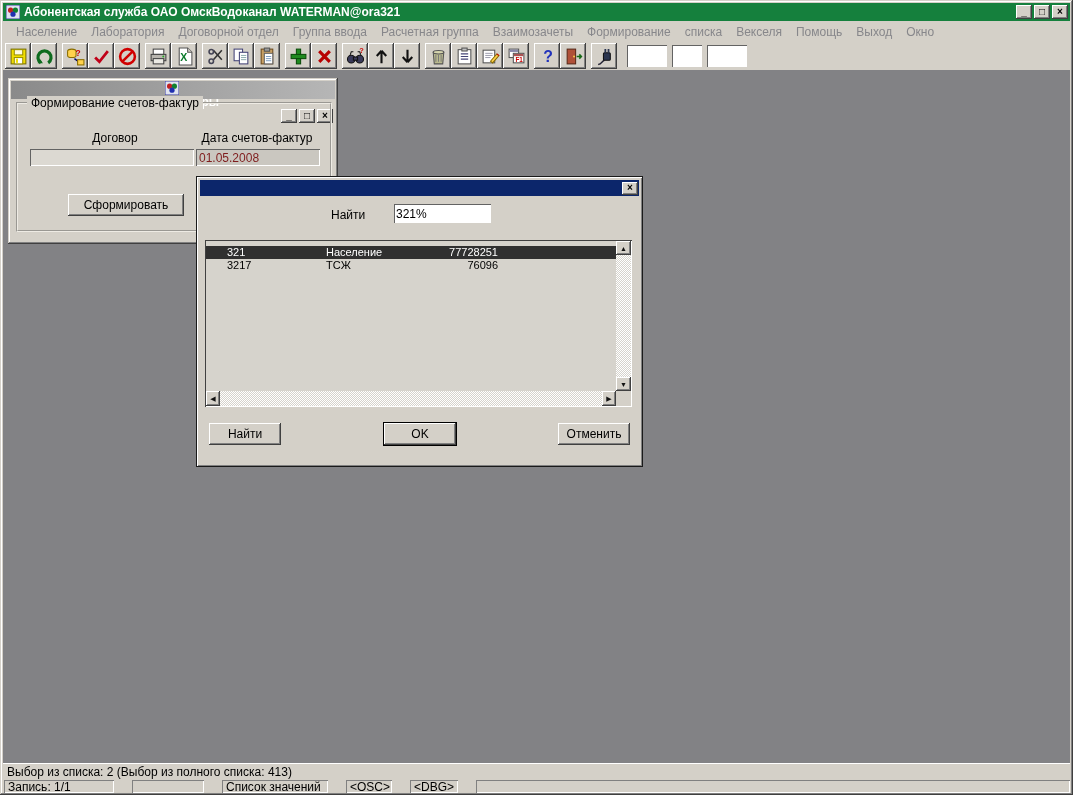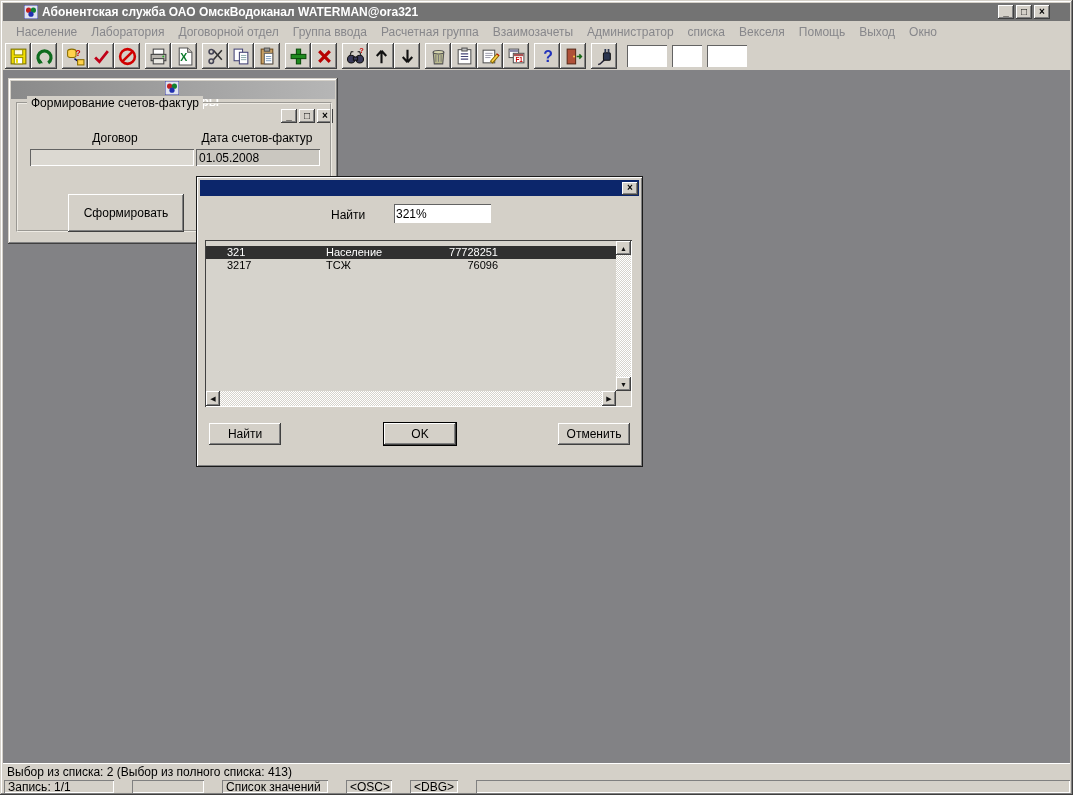--- a/index.html
+++ b/index.html
@@ -1,22 +1,22 @@
 <!DOCTYPE html>
 <html><head>
 <meta charset="utf-8">
 <style>
   html,body{margin:0;padding:0;background:#555;}
   .app{position:relative;width:1073px;height:795px;background:#d4d0c8;overflow:hidden;
        font-family:"Liberation Sans",sans-serif;
        box-shadow:inset -1px -1px 0 #404040, inset 1px 1px 0 #d4d0c8, inset -2px -2px 0 #808080, inset 2px 2px 0 #fff;}
 
   
-  .titlebar{position:absolute;top:3px;left:3px;right:3px;height:18px;background:#737373;
-            display:flex;align-items:center;padding:0 20px;color:#fff;font-weight:bold;font-size:12px;}
+  .titlebar{position:absolute;top:3px;left:3px;right:3px;height:18px;background:#15803d;
+            display:flex;align-items:center;padding:0 2px;color:#fff;font-weight:bold;font-size:12px;}
   .ticon{width:14px;height:14px;margin:0 4px 0 1px;display:inline-flex;flex:none;}
   .ticon svg{width:14px;height:14px;}
   .tctrls{margin-left:auto;display:flex;gap:2px;}
   .wbtn{width:16px;height:14px;background:#d4d0c8;color:#000;font-size:10px;font-weight:bold;
         display:flex;align-items:center;justify-content:center;line-height:1;cursor:default;
         box-shadow:inset -1px -1px 0 #404040, inset 1px 1px 0 #fff, inset -2px -2px 0 #808080;}
 
   
   .menubar{position:absolute;top:22px;left:3px;right:3px;height:19px;display:flex;align-items:center;
            padding-left:6px;font-size:12px;color:#87878b;background:#d4d0c8;}
@@ -42,24 +42,24 @@
   .invtitle{position:absolute;top:3px;left:3px;right:3px;height:18px;
             background:linear-gradient(90deg,#8a8a8a,#b6b6b6);display:flex;align-items:center;
             color:#fff;font-size:12px;font-weight:bold;padding:0 2px;flex-direction:column;}
   .groupbox{position:absolute;left:8px;top:24px;width:312px;height:126px;border:2px groove #eeebe4;}
   .legend{position:absolute;top:-8px;left:9px;background:#d4d0c8;padding:0 4px;font-size:12px;color:#000;}
   .lbl{position:absolute;top:27px;font-size:12px;color:#000;}
   .lbl-contract{left:44px;width:106px;text-align:center;}
   .lbl-date{left:178px;width:122px;text-align:center;}
   .fld{position:absolute;top:45px;height:17px;border:none;font-size:12px;padding:0 3px;font-family:inherit;}
   .fld-contract{left:12px;width:158px;background:#dcd9d2;box-shadow:inset 1px 1px 0 #636363, inset -1px -1px 0 #fff;}
-  .fld-date{left:178px;width:118px;background:#cac7c0;color:#000000;box-shadow:inset 1px 1px 0 #636363, inset -1px -1px 0 #fff;}
+  .fld-date{left:178px;width:118px;background:#cac7c0;color:#7f1d1d;box-shadow:inset 1px 1px 0 #636363, inset -1px -1px 0 #fff;}
   .btn{background:#d4d0c8;font-family:inherit;font-size:12px;color:#000;border:none;
        box-shadow:inset -1px -1px 0 #404040, inset 1px 1px 0 #fff, inset -2px -2px 0 #808080;}
-  .btn-generate{position:absolute;left:50px;top:90px;width:116px;height:38px;}
+  .btn-generate{position:absolute;left:50px;top:90px;width:116px;height:22px;}
 
   
   .lov{position:absolute;left:193px;top:106px;width:445px;height:289px;background:#d4d0c8;
        border:1px solid #1a1a1a;box-shadow:inset 1px 1px 0 #fff, inset -1px -1px 0 #808080;}
   .lovtitle{position:absolute;top:3px;left:3px;right:3px;height:16px;background:#0c266b;
             display:flex;align-items:center;color:#fff;font-size:11px;font-weight:bold;padding:0 1px;}
   .lovtitle .wbtn{margin-left:auto;width:16px;height:13px;}
   .lov-find-label{position:absolute;top:31px;left:134px;font-size:12px;color:#000;}
   .lov-find-input{position:absolute;top:27px;left:197px;width:93px;height:19px;border:none;background:#fff;
                   font-size:12px;padding:0 2px;font-family:inherit;
@@ -117,21 +117,21 @@
     </span>
   </div>
 
   <div class="menubar" id="menubar">
       <span class="menu-item">Население</span>
       <span class="menu-item">Лаборатория</span>
       <span class="menu-item">Договорной отдел</span>
       <span class="menu-item">Группа ввода</span>
       <span class="menu-item">Расчетная группа</span>
       <span class="menu-item">Взаимозачеты</span>
-      <span class="menu-item">Администратор</span>
+      <span class="menu-item">Формирование</span>
       <span class="menu-item">списка</span>
       <span class="menu-item">Векселя</span>
       <span class="menu-item">Помощь</span>
       <span class="menu-item">Выход</span>
       <span class="menu-item">Окно</span>
     </div>
 
   <div class="toolbar" id="toolbar">
       <div class="tgroup">
         <button class="tbtn">

